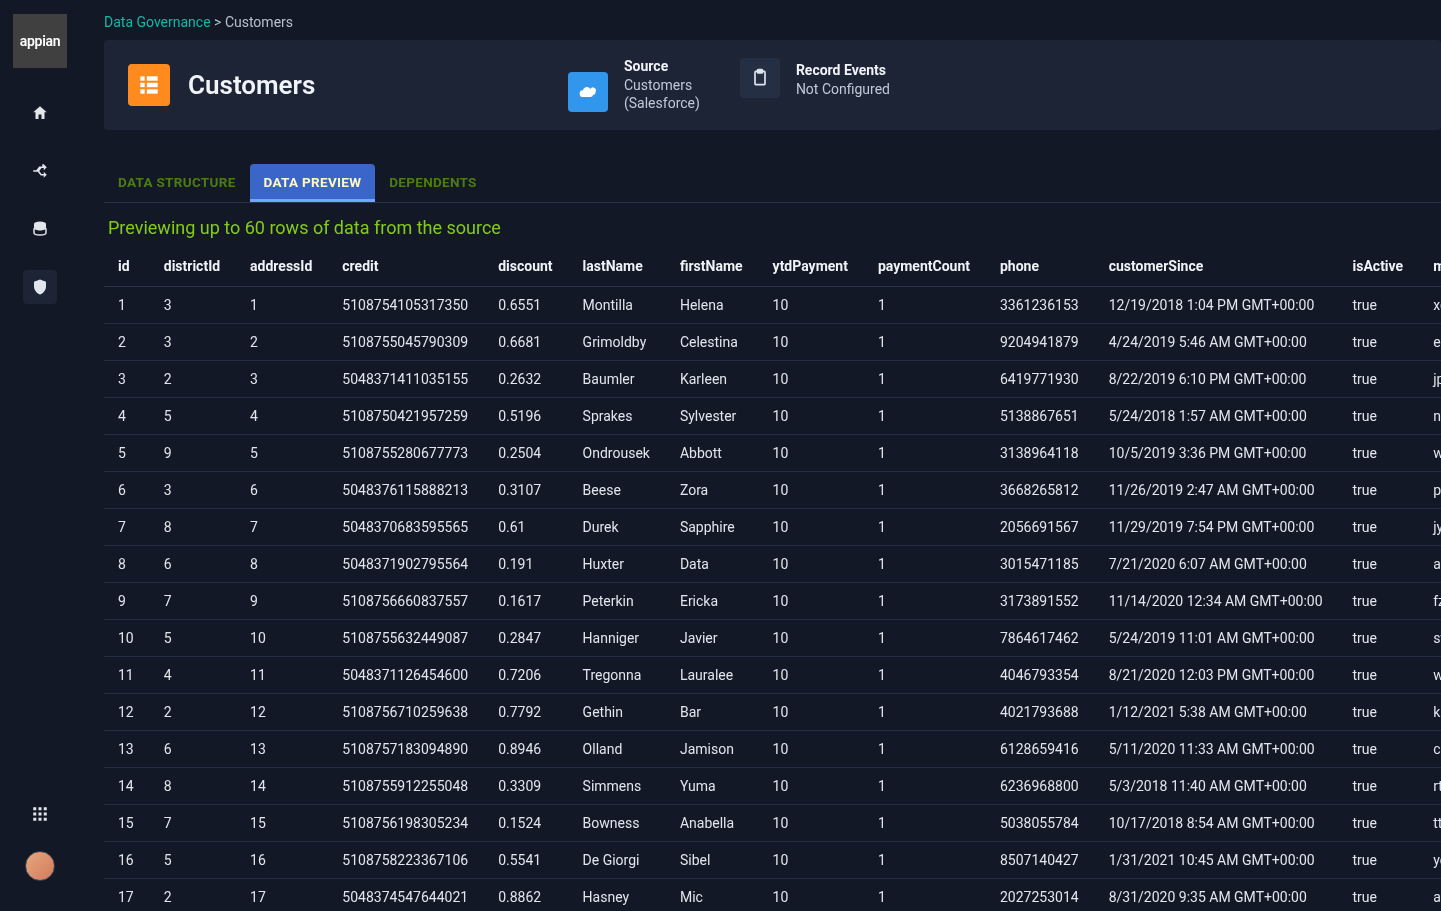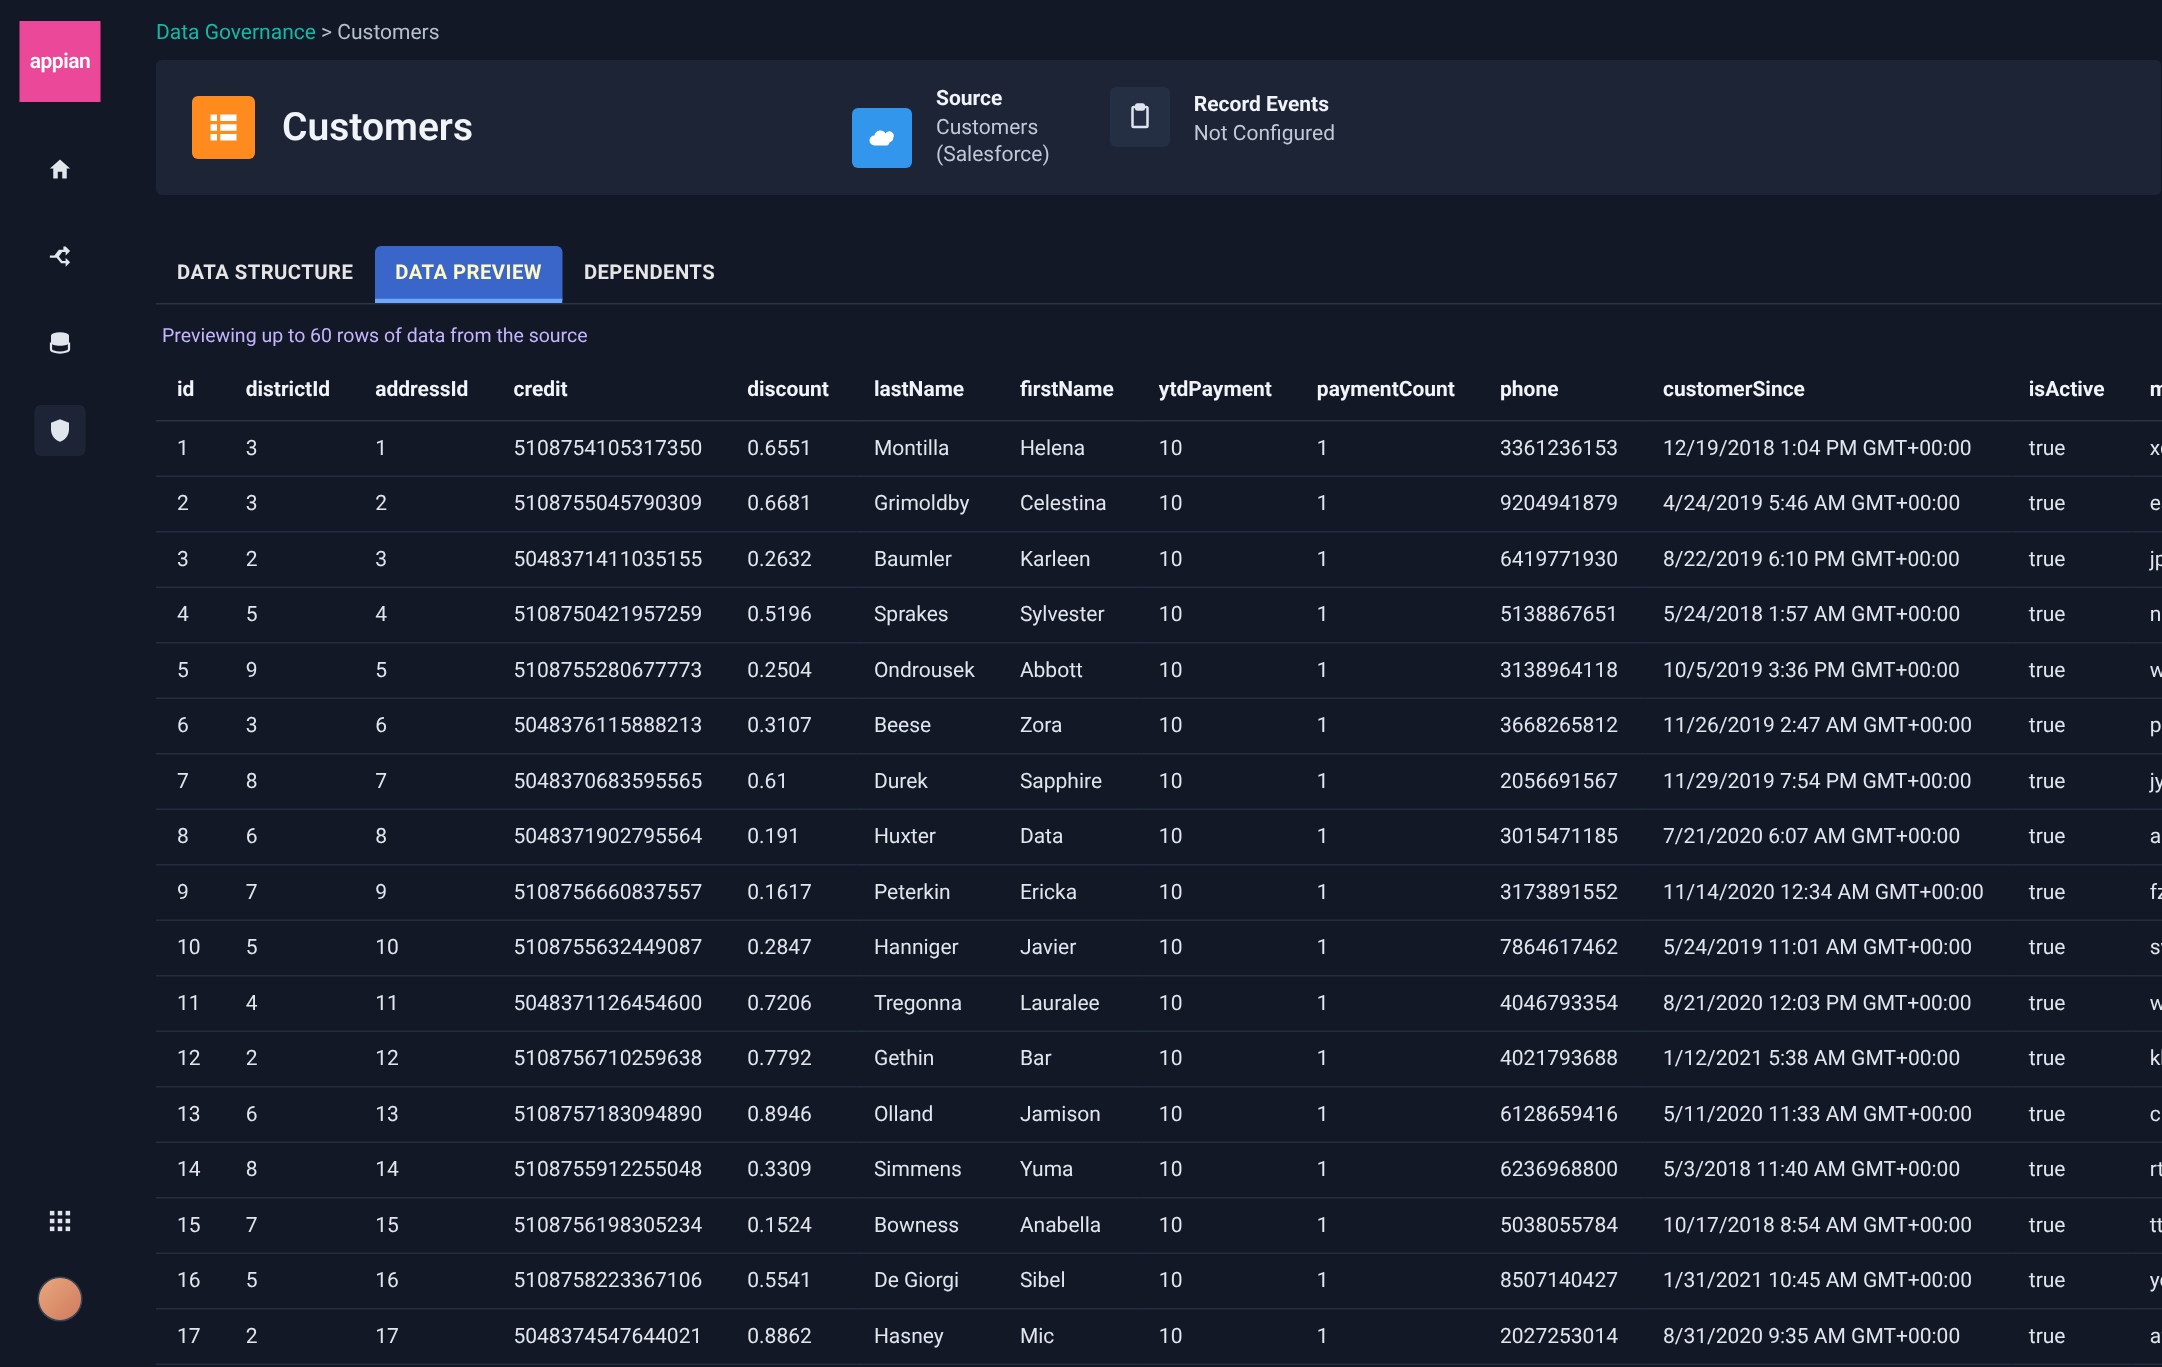--- a/index.html
+++ b/index.html
@@ -22,21 +22,21 @@
     background: #121826;
     display: flex;
     flex-direction: column;
     align-items: center;
     padding-top: 0;
     flex-shrink: 0;
   }
   .logo {
     width: 54px;
     height: 54px;
-    background: #ec4899;
+    background: #404040;
     color: #fff;
     font-weight: 600;
     font-size: 14px;
     display: flex;
     align-items: center;
     justify-content: center;
     margin: 14px 0 28px 0;
     letter-spacing: -0.3px;
   }
   .nav-icons {
@@ -158,35 +158,35 @@
   
   .tabs {
     display: flex;
     margin-top: 34px;
     border-bottom: 1px solid #2a3447;
   }
   .tab {
     padding: 10px 14px 12px;
     font-size: 13.5px;
     font-weight: 700;
-    color: #e5e5e5;
+    color: #4d7c0f;
     letter-spacing: 0.3px;
     cursor: pointer;
   }
   .tab.active {
     background: #3a66c9;
     color: #fef9c3;
     border-radius: 4px 4px 0 0;
     border-bottom: 3px solid #6fa8ff;
     padding-bottom: 9px;
   }
   
   .preview-note {
-    font-size: 13px;
-    color: #c4b5fd;
+    font-size: 18px;
+    color: #84cc16;
     padding: 14px 0 10px 4px;
   }
   .table-wrap {
     flex: 1;
     overflow: auto;
   }
   table {
     border-collapse: collapse;
     width: max-content;
     min-width: 100%;

